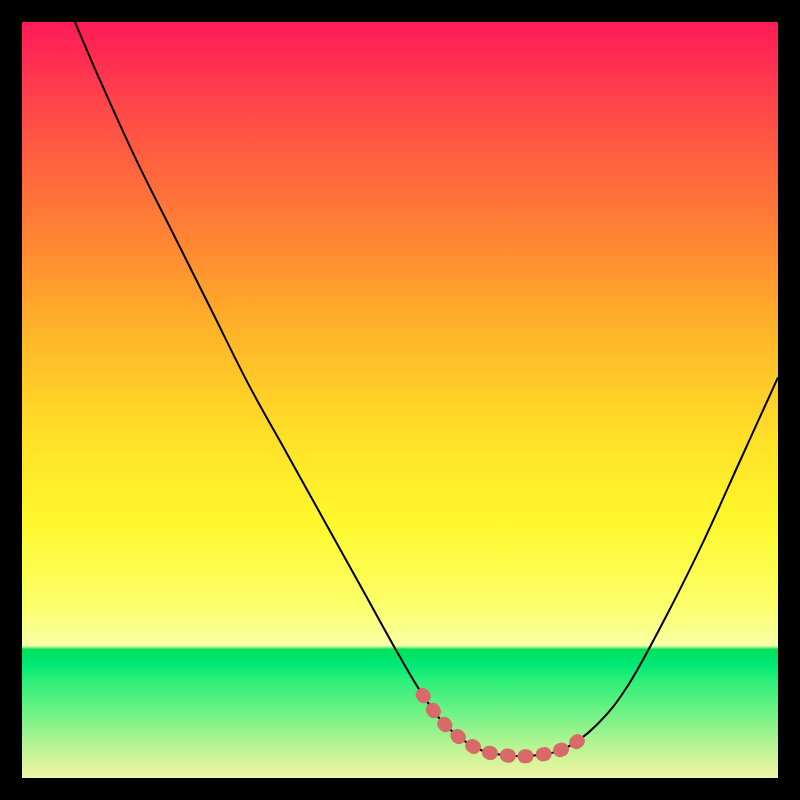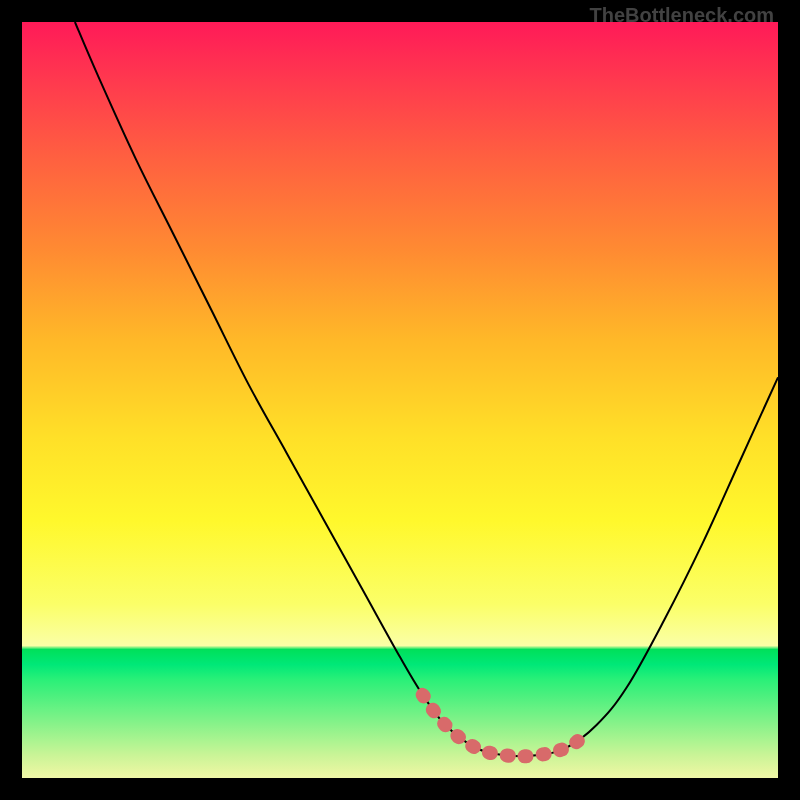--- a/index.html
+++ b/index.html
@@ -55,21 +55,20 @@
     top: 0;
     width: 756px;
     height: 756px;
     overflow: visible;
   }
 </style>
 </head>
 <body>
 
 <div class="container">
-  <div class="attribution">TheBottleneck.com</div>
 
   <div class="plot-area">
     <svg class="curve" viewBox="0 0 756 756" preserveAspectRatio="none">
       <path id="main-curve" fill="none" stroke="#000000" stroke-width="2" d="M 52.92 0 C 57.0024 9.525599999999992, 64.71360000000001 28.425599999999953, 75.60000000000001 52.91999999999996 C 86.4864 77.41439999999997, 99.79199999999999 107.50320000000002, 113.39999999999999 136.08000000000004 C 127.008 164.65680000000006, 137.592 184.46400000000006, 151.20000000000002 211.68000000000006 C 164.80800000000002 238.89600000000007, 175.392 260.064, 189 287.28000000000003 C 202.608 314.49600000000004, 213.19199999999998 337.0248, 226.79999999999998 362.88 C 240.408 388.73519999999996, 250.99199999999996 406.42560000000003, 264.59999999999997 430.92 C 278.20799999999997 455.4144, 288.79200000000003 474.4656, 302.40000000000003 498.96 C 316.00800000000004 523.4544, 326.592 542.5056, 340.2 567 C 353.808 591.4944, 367.1136 615.9888, 378 635.04 C 388.8864 654.0912, 392.5152 660.5928, 400.68 672.84 C 408.8448 685.0872, 413.8344 693.5544000000001, 423.36 703.08 C 432.8856 712.6056, 442.7136 720.3168, 453.59999999999997 725.76 C 464.48639999999995 731.2032, 472.9536 731.9592, 483.84000000000003 733.32 C 494.72640000000007 734.6808000000001, 503.19360000000006 734.6808000000001, 514.08 733.32 C 524.9664 731.9592, 533.4336 731.2032, 544.3199999999999 725.76 C 555.2063999999999 720.3168, 563.6736000000001 713.9664, 574.5600000000001 703.08 C 585.4464 692.1936000000001, 592.5528 684.3312, 604.8000000000001 665.28 C 617.0472000000001 646.2288, 628.9920000000001 623.0952, 642.6 597.24 C 656.208 571.3848, 666.792 550.2168, 680.4 521.64 C 694.0079999999999 493.0632, 704.5919999999999 468.4176, 718.1999999999999 438.48 C 731.808 408.54240000000004, 749.196 370.2888, 756 355.32"></path>
       <path id="highlight-curve" fill="none" stroke="#d86a6a" stroke-width="14" stroke-linecap="round" stroke-dasharray="2 16" d="M 400.68 672.84 C 404.7624 678.2832000000001, 413.8344 693.5544000000001, 423.36 703.08 C 432.8856 712.6056, 442.7136 720.3168, 453.59999999999997 725.76 C 464.48639999999995 731.2032, 472.9536 731.9592, 483.84000000000003 733.32 C 494.72640000000007 734.6808000000001, 503.19360000000006 734.6808000000001, 514.08 733.32 C 524.9664 731.9592, 534.7944 729.8424, 544.3199999999999 725.76 C 553.8455999999999 721.6776, 562.9176 713.3616, 567 710.64"></path>
     </svg>
   </div>
 </div>
 
 </body></html>

